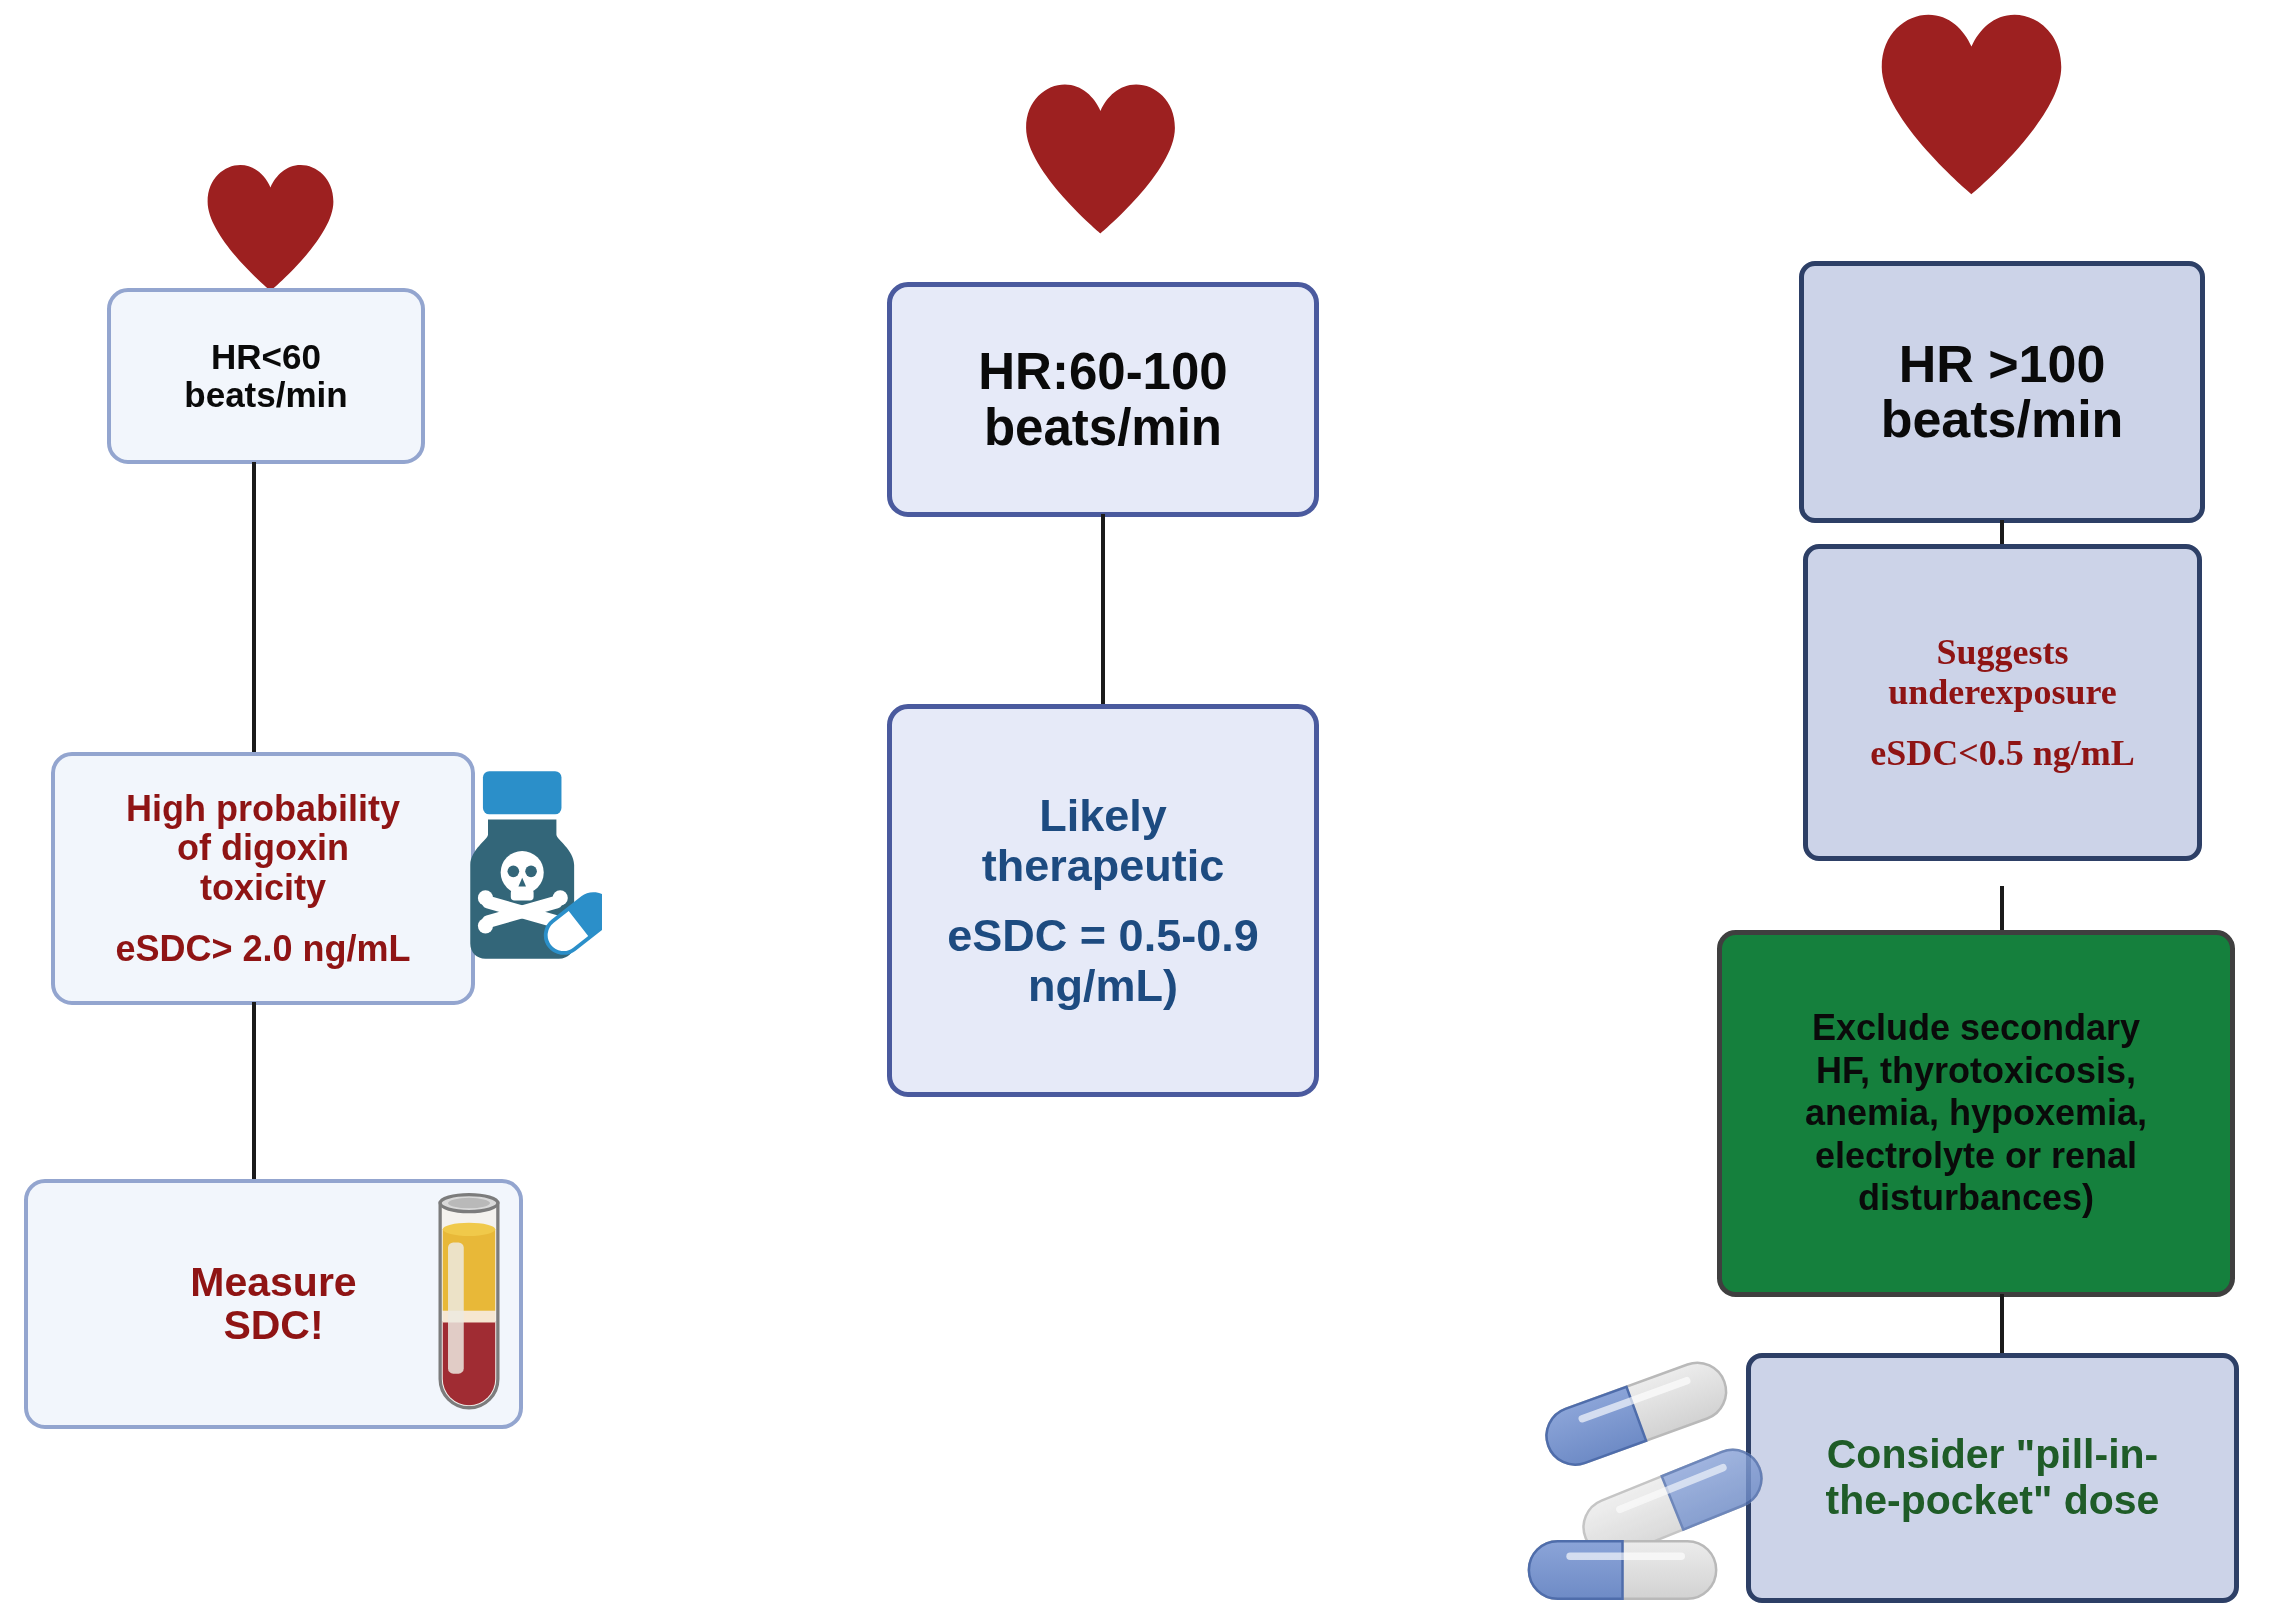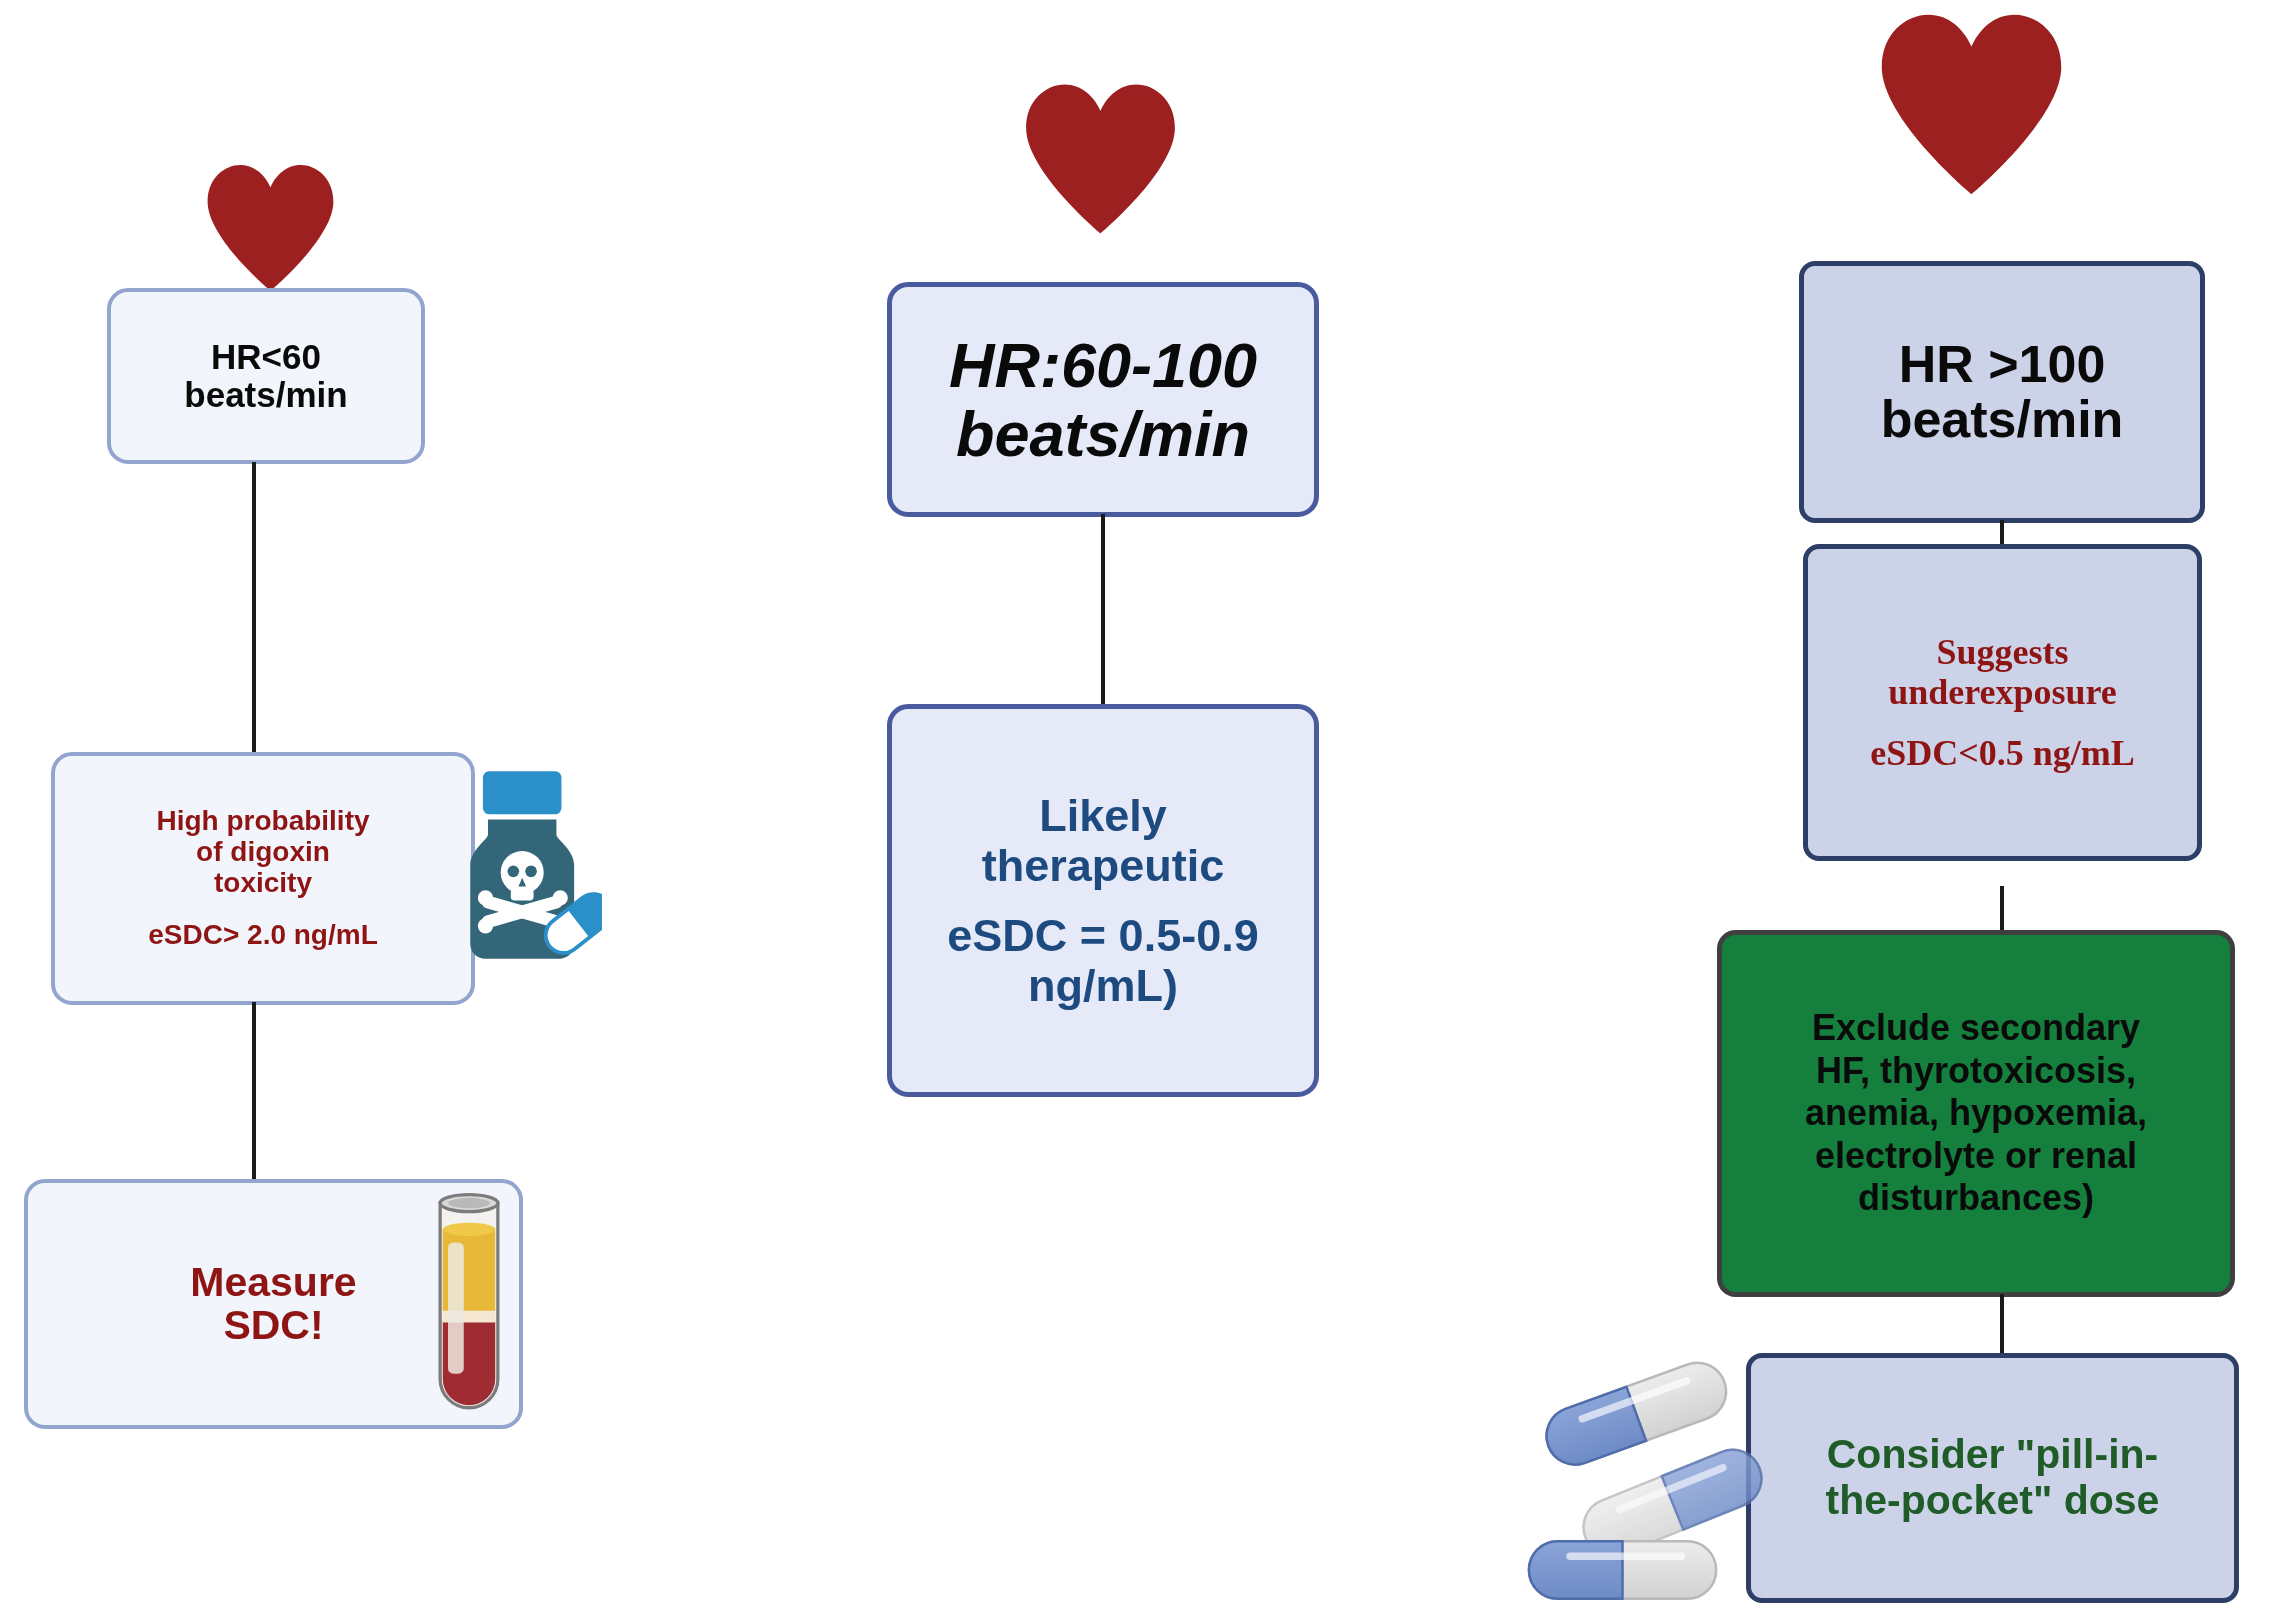--- a/index.html
+++ b/index.html
@@ -58,21 +58,21 @@
     </svg>
   </div>
 
   <div class="node style-pale" style="left:107px;top:288px;width:318px;height:176px;font-size:35px;line-height:1.08;">
     <span class="line t-black">HR&lt;60</span>
     <span class="line t-black">beats/min</span>
   </div>
 
   <div class="conn" style="left:252px;top:462px;height:293px;"></div>
 
-  <div class="node style-pale" style="left:51px;top:752px;width:424px;height:253px;font-size:28px;line-height:1.1;">
+  <div class="node style-pale" style="left:51px;top:752px;width:424px;height:253px;font-size:36px;line-height:1.1;">
     <span class="line t-red">High probability</span>
     <span class="line t-red">of digoxin</span>
     <span class="line t-red">toxicity</span>
     <span class="gap"></span>
     <span class="line t-red">eSDC&gt; 2.0 ng/mL</span>
   </div>
 
   <div class="poison" style="left:450px;top:762px;width:152px;height:206px;">
     <svg viewBox="0 0 120 160" xmlns="http://www.w3.org/2000/svg">
       <rect x="26" y="6" width="62" height="34" rx="5" fill="#2b8fc9"></rect>
@@ -116,21 +116,21 @@
       <ellipse cx="30" cy="10" rx="16" ry="4" fill="#b9b9b9"></ellipse>
     </svg>
   </div>
 
   <div class="heart" style="left:1023px;top:80px;width:155px;height:158px;">
     <svg viewBox="0 0 100 100" xmlns="http://www.w3.org/2000/svg">
       <path d="M50 98 C 50 98, 2 58, 2 30 C 2 12, 15 2, 27 2 C 38 2, 46 10, 50 19 C 54 10, 62 2, 73 2 C 85 2, 98 12, 98 30 C 98 58, 50 98, 50 98 Z" fill="#9d2020"></path>
     </svg>
   </div>
 
-  <div class="node style-lav" style="left:887px;top:282px;width:432px;height:235px;font-size:63px;line-height:1.08;font-style:italic;">
+  <div class="node style-lav" style="left:887px;top:282px;width:432px;height:235px;font-size:51px;line-height:1.08;">
     <span class="line t-black">HR:60-100</span>
     <span class="line t-black">beats/min</span>
   </div>
 
   <div class="conn" style="left:1101px;top:514px;height:193px;"></div>
 
   <div class="node style-lav" style="left:887px;top:704px;width:432px;height:393px;font-size:45px;line-height:1.1;">
     <span class="line t-blue">Likely</span>
     <span class="line t-blue">therapeutic</span>
     <span class="gap"></span>

